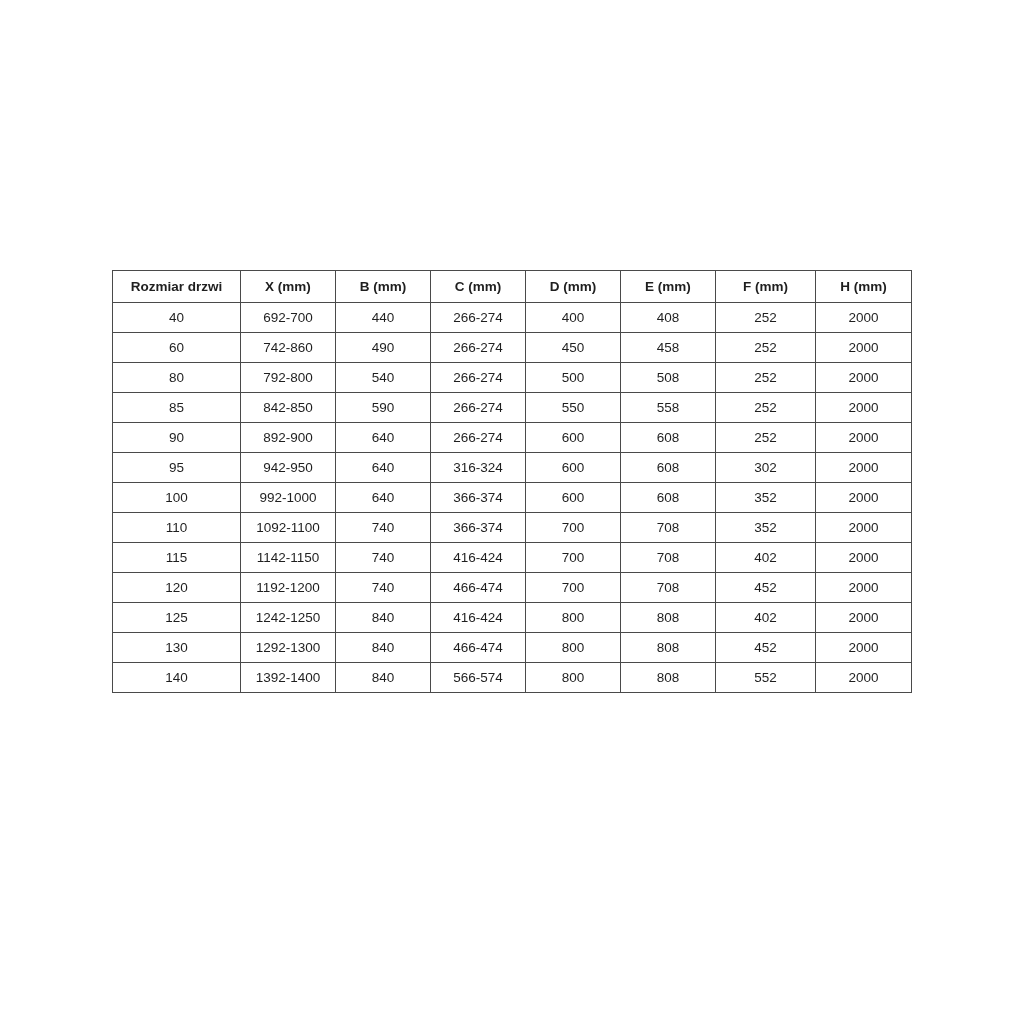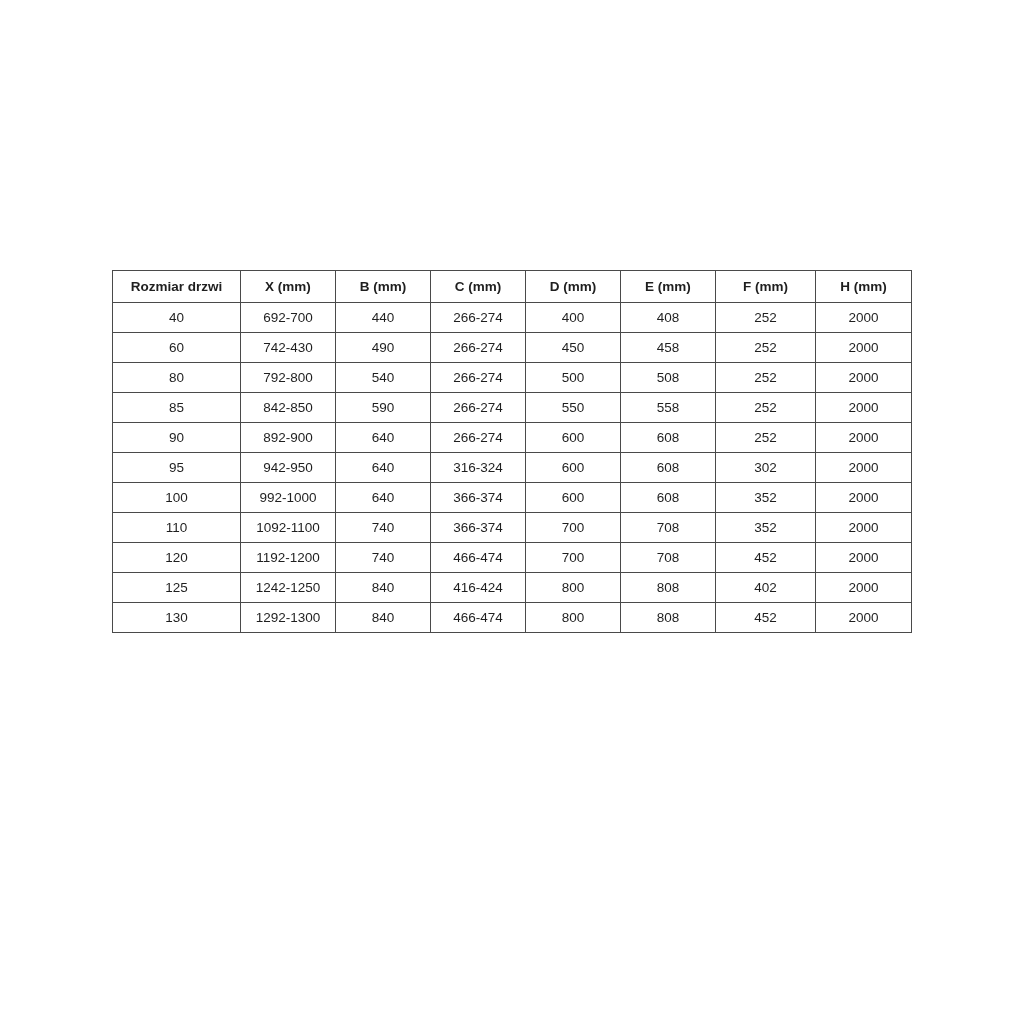--- a/index.html
+++ b/index.html
@@ -88,21 +88,21 @@
           <td>692-700</td>
           <td>440</td>
           <td>266-274</td>
           <td>400</td>
           <td>408</td>
           <td>252</td>
           <td>2000</td>
         </tr>
         <tr>
           <td>60</td>
-          <td>742-430</td>
+          <td>742-860</td>
           <td>490</td>
           <td>266-274</td>
           <td>450</td>
           <td>458</td>
           <td>252</td>
           <td>2000</td>
         </tr>
         <tr>
           <td>80</td>
           <td>792-800</td>
@@ -157,20 +157,30 @@
           <td>110</td>
           <td>1092-1100</td>
           <td>740</td>
           <td>366-374</td>
           <td>700</td>
           <td>708</td>
           <td>352</td>
           <td>2000</td>
         </tr>
         <tr>
+          <td>115</td>
+          <td>1142-1150</td>
+          <td>740</td>
+          <td>416-424</td>
+          <td>700</td>
+          <td>708</td>
+          <td>402</td>
+          <td>2000</td>
+        </tr>
+        <tr>
           <td>120</td>
           <td>1192-1200</td>
           <td>740</td>
           <td>466-474</td>
           <td>700</td>
           <td>708</td>
           <td>452</td>
           <td>2000</td>
         </tr>
         <tr>
@@ -186,15 +196,25 @@
         <tr>
           <td>130</td>
           <td>1292-1300</td>
           <td>840</td>
           <td>466-474</td>
           <td>800</td>
           <td>808</td>
           <td>452</td>
           <td>2000</td>
         </tr>
+        <tr>
+          <td>140</td>
+          <td>1392-1400</td>
+          <td>840</td>
+          <td>566-574</td>
+          <td>800</td>
+          <td>808</td>
+          <td>552</td>
+          <td>2000</td>
+        </tr>
       </tbody>
   </table>
 </div>
 
 </body></html>

